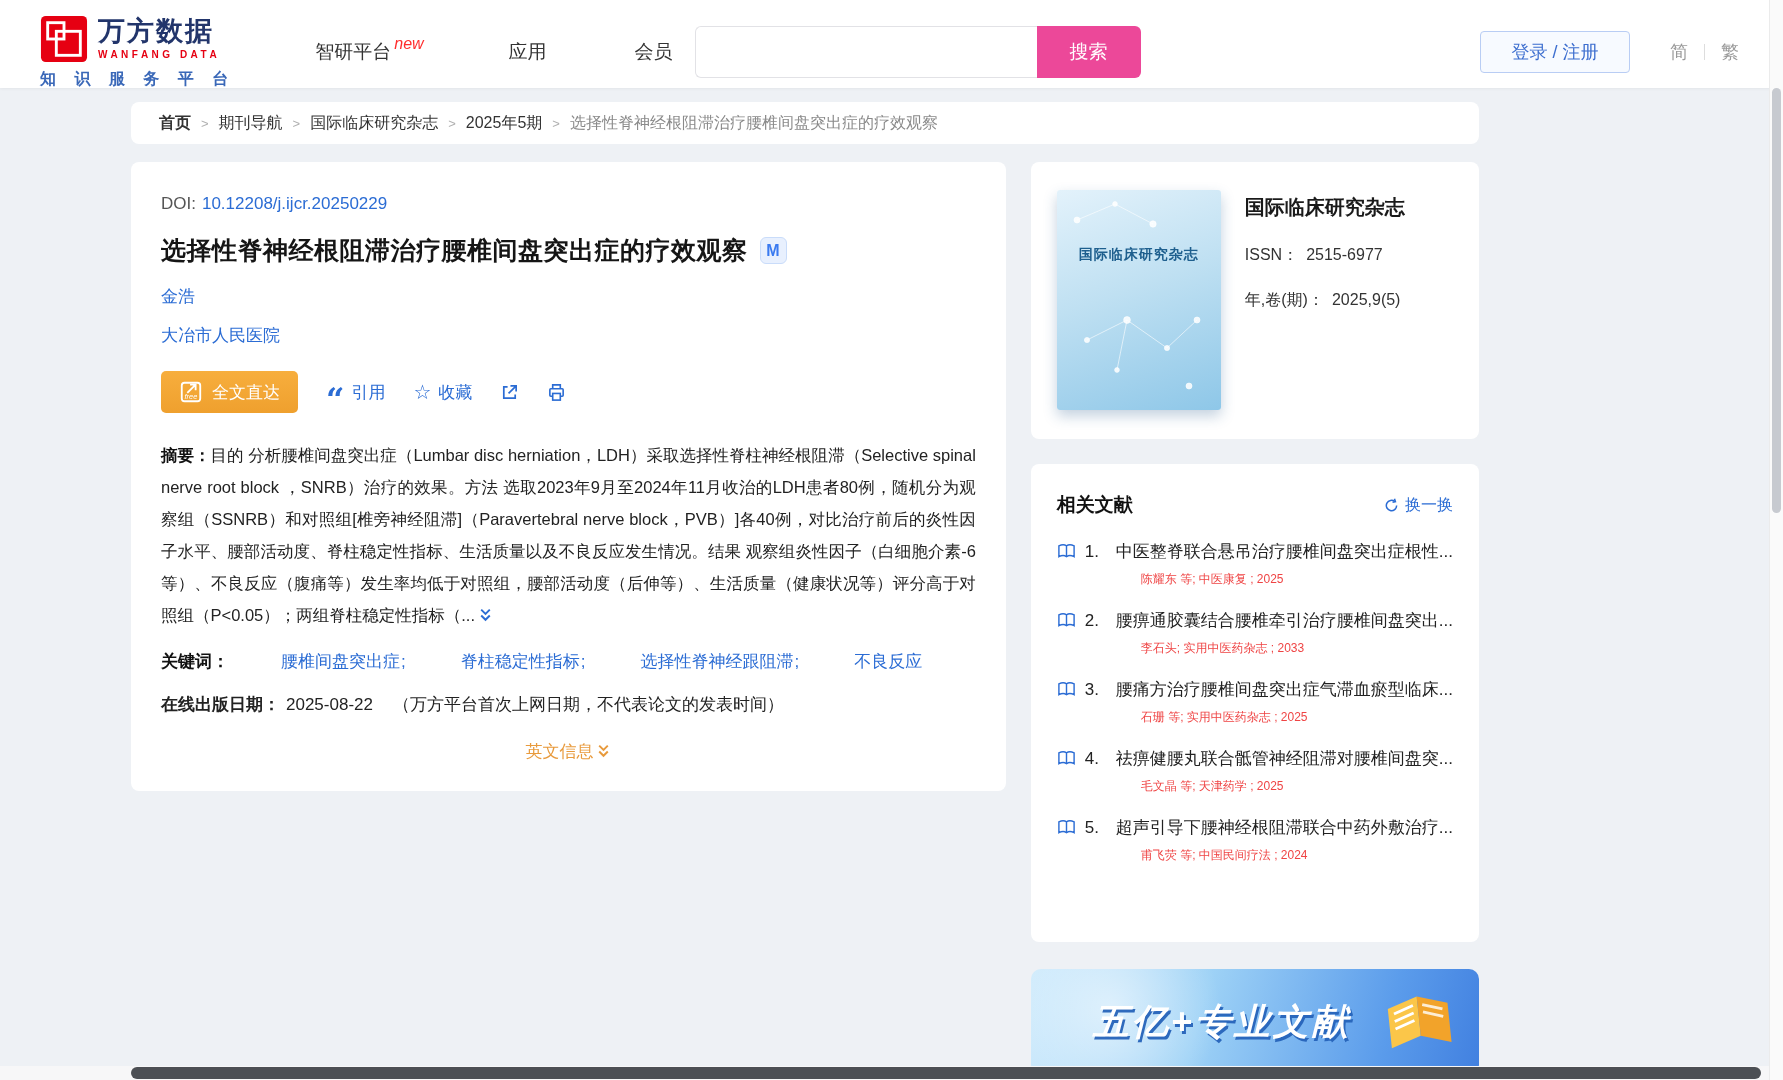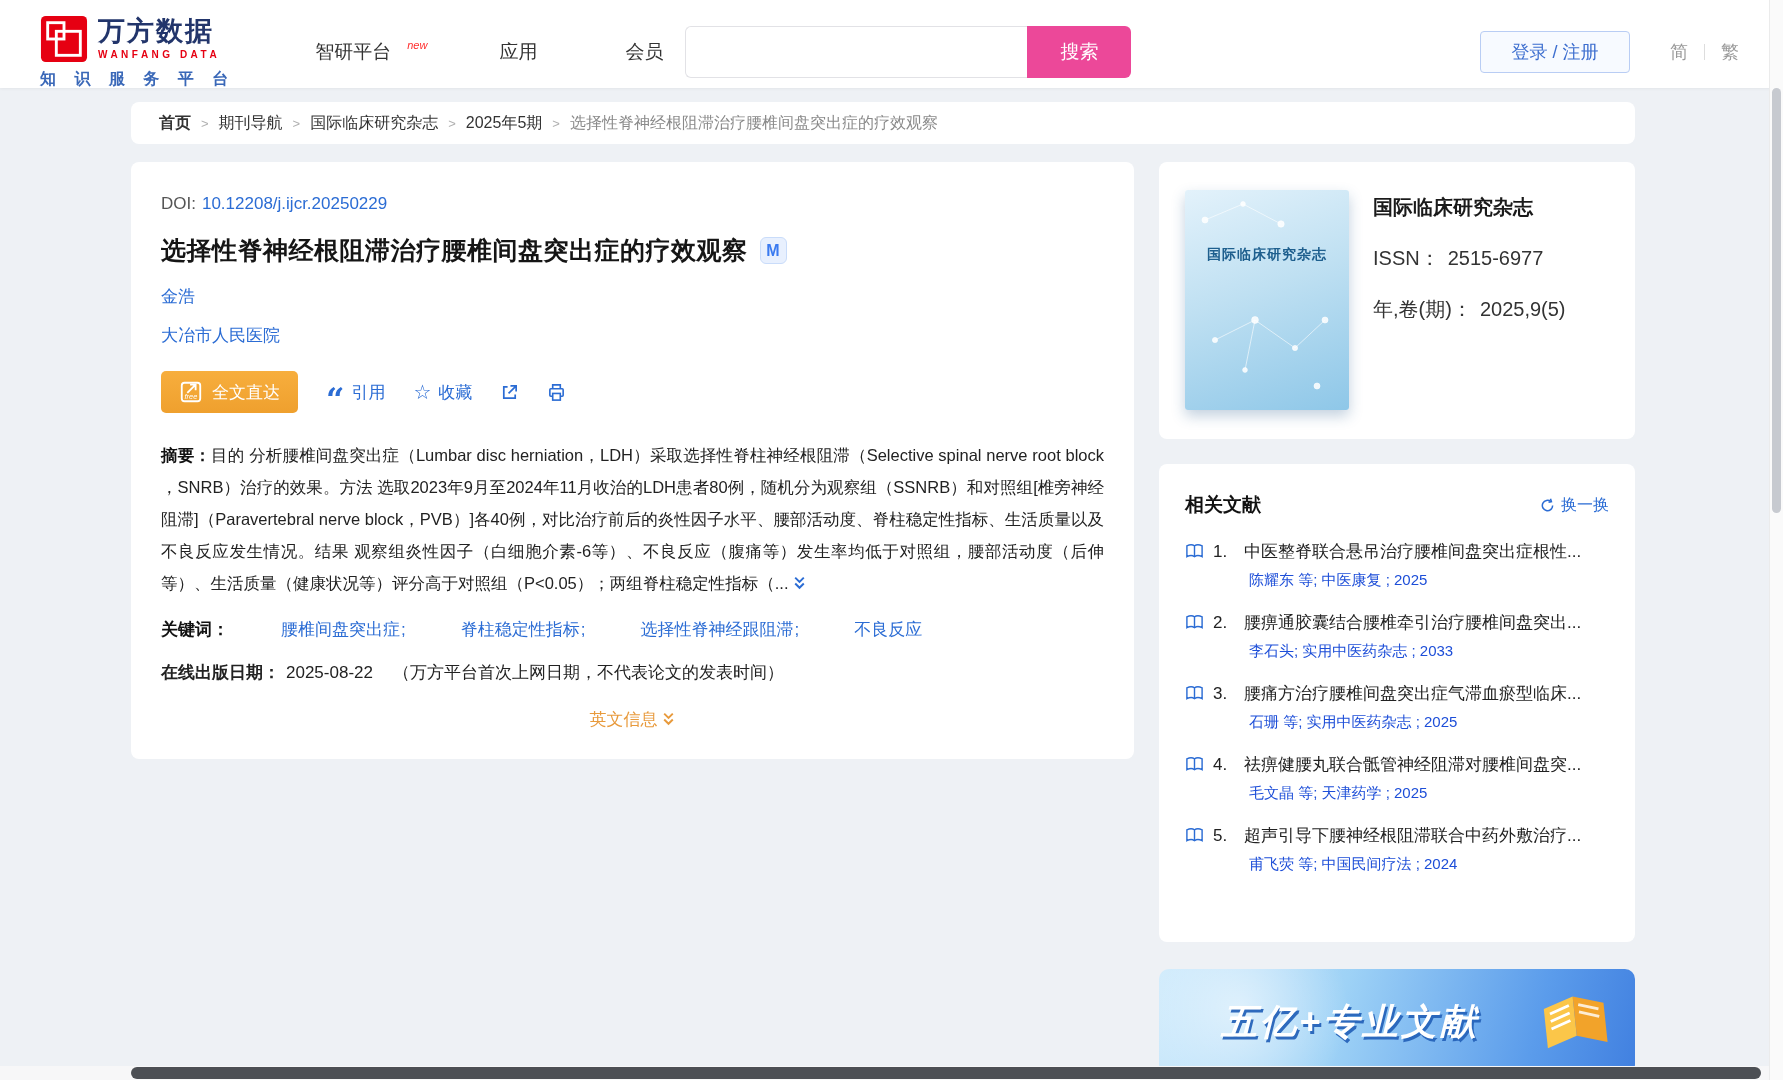--- a/index.html
+++ b/index.html
@@ -17,37 +17,37 @@
             box-shadow:0 1px 3px rgba(0,0,0,.05); }
   .logo { display:flex; flex-direction:column; flex-shrink:0; }
   .logo-row { display:flex; align-items:center; gap:10px; }
   .logo-icon { width:48px; height:48px; }
   .brand { font-size:27px; font-weight:bold; color:#22356b; letter-spacing:2px; line-height:1; }
   .brand-en { font-size:10px; color:#e60012; font-weight:bold; letter-spacing:3.5px; margin-top:4px; }
   .tagline { font-size:16px; color:#3a68b8; letter-spacing:7px; margin-top:6px; font-weight:bold; }
 
   .nav { display:flex; margin-left:80px; gap:88px; font-size:19px; color:#333; flex-shrink:0; }
   .nav-item { cursor:pointer; position:relative; white-space:nowrap; }
-  .new-badge { color:#ff2d2d; font-size:11px; font-style:italic; position:relative; top:-9px; left:16px; }
+  .new-badge { color:#ff2d2d; font-size:16px; font-style:italic; position:relative; top:-9px; left:3px; }
 
   .searchbar { display:flex; margin-left:22px; height:52px; flex-shrink:0; }
   .searchbar input { width:342px; height:52px; border:1px solid #e2e2e6; border-right:none;
                      border-radius:6px 0 0 6px; outline:none; padding:0 14px; font-size:17px; }
   .searchbar button { width:104px; height:52px; background:#ec4899; color:#fff; border:none;
                       border-radius:0 6px 6px 0; font-size:19px; }
   .spacer { flex:1; }
   .login-btn { width:150px; height:42px; border:1px solid #b9cdf4; background:#f7faff;
                color:#3d6ecf; font-size:18px; border-radius:4px; flex-shrink:0; }
   .lang { display:flex; align-items:center; gap:16px; margin-left:40px; color:#9a9a9a;
           font-size:18px; flex-shrink:0; }
   .lang .divider { width:1px; height:16px; background:#ddd; }
   .lang span { cursor:pointer; }
 
   
-  .content { width:1504px; margin:14px 0 0 131px; }
+  .content { width:1348px; margin:14px 0 0 131px; }
   .breadcrumb { height:42px; background:#fff; border-radius:8px; display:flex; align-items:center;
                 padding:0 28px; font-size:16px; color:#333; gap:10px; white-space:nowrap; overflow:hidden; }
   .breadcrumb .crumb { color:#333; }
   .breadcrumb .crumb.home { font-weight:bold; }
   .breadcrumb .sep { color:#b0b0b0; font-size:13px; }
   .breadcrumb .current { color:#8a8a8a; }
 
   .columns { display:flex; gap:25px; margin-top:18px; align-items:flex-start; }
 
   
@@ -91,34 +91,34 @@
   .sidebar { width:476px; display:flex; flex-direction:column; }
   .journal-card { background:#fff; border-radius:8px; padding:28px 26px; display:flex; height:277px; }
   .cover { width:164px; height:220px; border-radius:3px; flex-shrink:0; position:relative; overflow:hidden;
            background:linear-gradient(160deg,#e3f2fb 0%,#bfe0f2 45%,#8ec7e8 100%);
            box-shadow:0 6px 14px rgba(40,90,140,.28); }
   .cover-net { position:absolute; inset:0; }
   .cover-title { position:absolute; top:56px; width:100%; text-align:center; font-size:14px;
                  color:#1e5f8e; font-weight:bold; letter-spacing:1px; }
   .journal-info { margin-left:24px; padding-top:4px; }
   .jname { font-size:20px; font-weight:bold; color:#1a1a1a; }
-  .jline { margin-top:24px; font-size:20px; color:#333; }
+  .jline { margin-top:24px; font-size:16px; color:#333; }
   .jline .jlabel { color:#333; margin-right:8px; }
 
   .related-card { background:#fff; border-radius:8px; padding:28px 26px 16px; margin-top:25px; height:478px; }
   .related-head { display:flex; align-items:center; justify-content:space-between; }
   .related-title { font-size:19px; font-weight:bold; color:#111; }
   .refresh-link { display:flex; align-items:center; gap:6px; color:#2b6cd4; font-size:16px; }
   .rel-list { list-style:none; margin-top:22px; }
   .rel-item { margin-bottom:21px; }
   .rel-row1 { display:flex; align-items:center; gap:9px; }
   .rel-icon { flex-shrink:0; }
   .rel-num { font-size:17px; color:#222; min-width:22px; }
   .rel-title { font-size:17px; color:#222; white-space:nowrap; overflow:hidden; flex:1; }
-  .rel-meta { margin-left:64px; margin-top:8px; font-size:15px; color:#1d4ed8; }
+  .rel-meta { margin-left:84px; margin-top:8px; font-size:12px; color:#ef4444; }
 
   .banner { margin-top:27px; height:106px; border-radius:10px; position:relative; overflow:hidden;
             display:flex; align-items:center;
             background:linear-gradient(105deg,#cdeafc 0%,#9ed2f6 38%,#5b9ceb 78%,#4180e0 100%); }
   .banner::before { content:""; position:absolute; left:-40px; top:-60px; width:240px; height:200px;
                     background:radial-gradient(circle,rgba(255,255,255,.55),rgba(255,255,255,0) 70%); }
   .banner-text { font-size:36px; font-weight:900; font-style:italic; color:#fff; letter-spacing:3px;
                  margin-left:62px; text-shadow:2px 3px 0 rgba(38,99,185,.95); position:relative; }
   .banner-book { position:absolute; right:22px; top:20px; transform:rotate(-6deg); }
 

